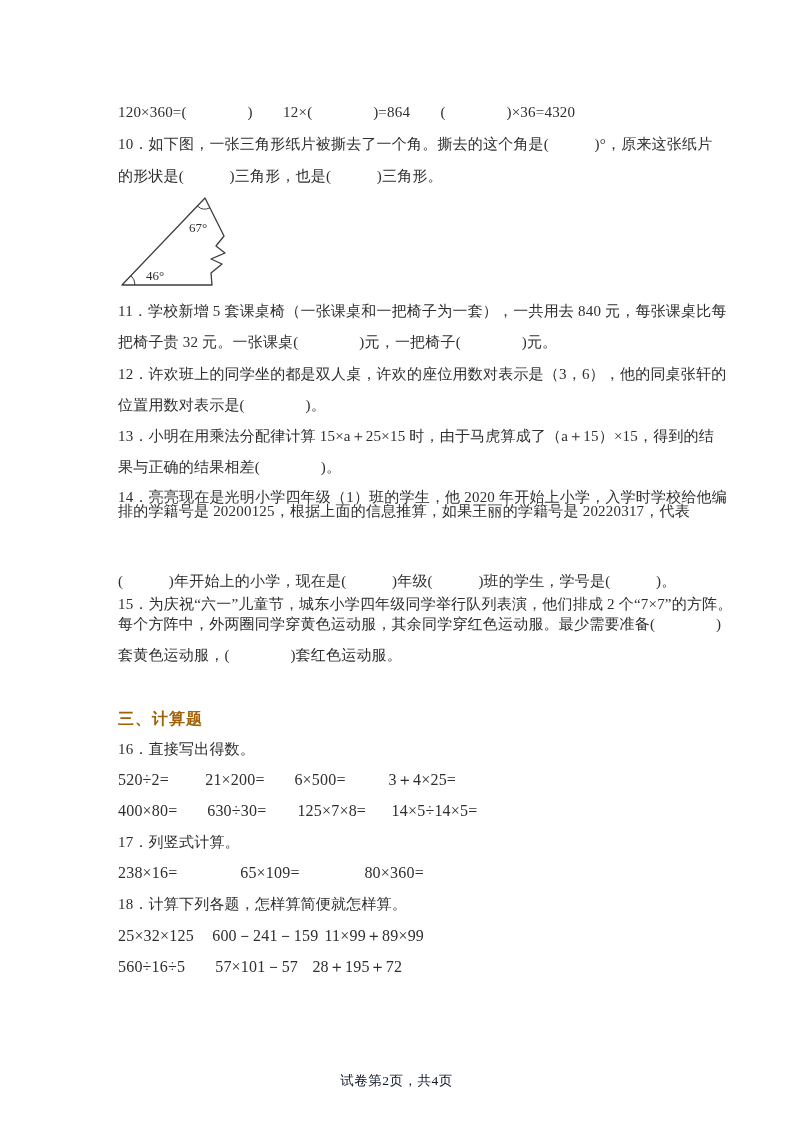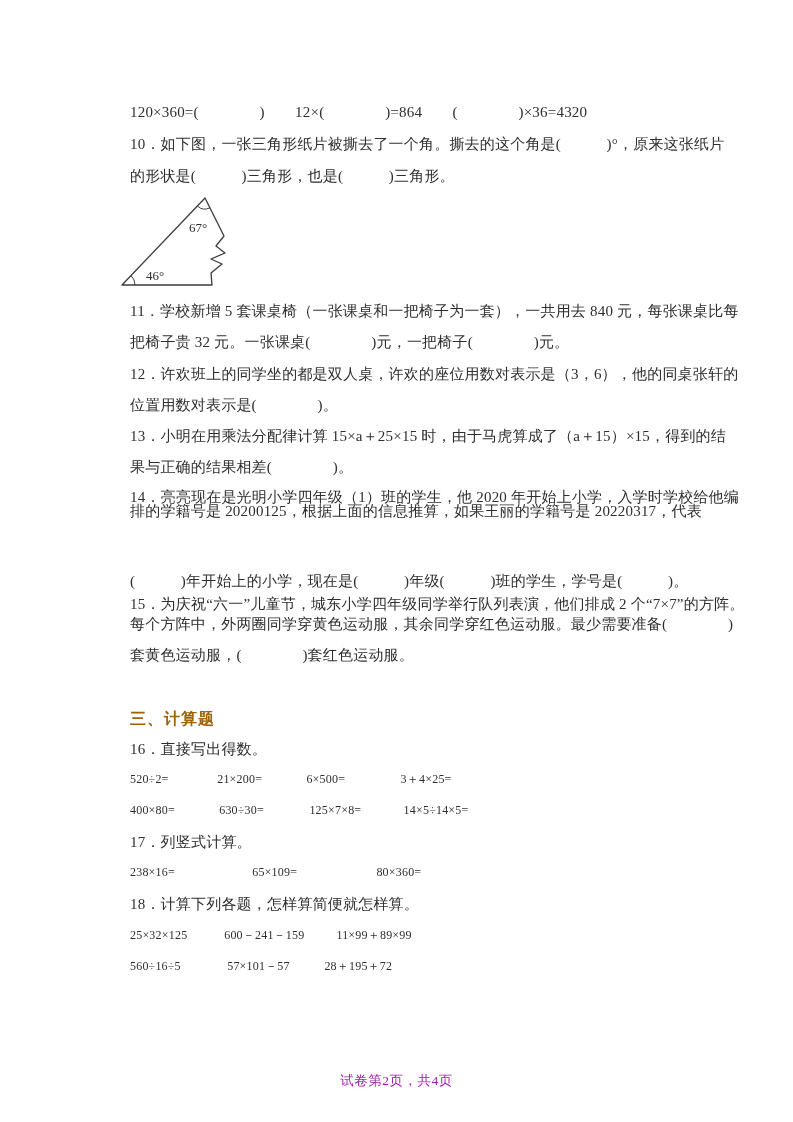--- a/index.html
+++ b/index.html
@@ -11,26 +11,25 @@
     color: #2e2e2e;
     overflow: hidden;
   }
   .line {
     position: absolute;
     left: 118px;
     font-size: 15px;
     line-height: 17px;
     white-space: nowrap;
     letter-spacing: 0.2px;
-    margin-left: 12px;
   }
   .eq-row { font-size: 16px; }
   .eq {
     display: inline-block;
-    font-size: 12px;
+    font-size: 16px;
     vertical-align: top;
   }
   .section-header {
     font-weight: bold;
     font-size: 16px;
     color: #a16207;
     letter-spacing: 1px;
   }
   .figure {
     position: absolute;
@@ -41,21 +40,21 @@
     font-family: "Liberation Serif", "DejaVu Serif", serif;
     font-size: 13px;
     fill: #2e2e2e;
   }
   .footer-line {
     position: absolute;
     left: 0; right: 0;
     top: 1072px;
     text-align: center;
     font-size: 13.5px;
-    color: #a21caf;
+    color: #0f172a;
     letter-spacing: 0.5px;
   }
 </style>
 </head>
 <body>
 
 <div>
 
   <div class="line" style="top:104px">120×360=(　　　　)　　12×(　　　　)=864　　(　　　　)×36=4320</div>
 

